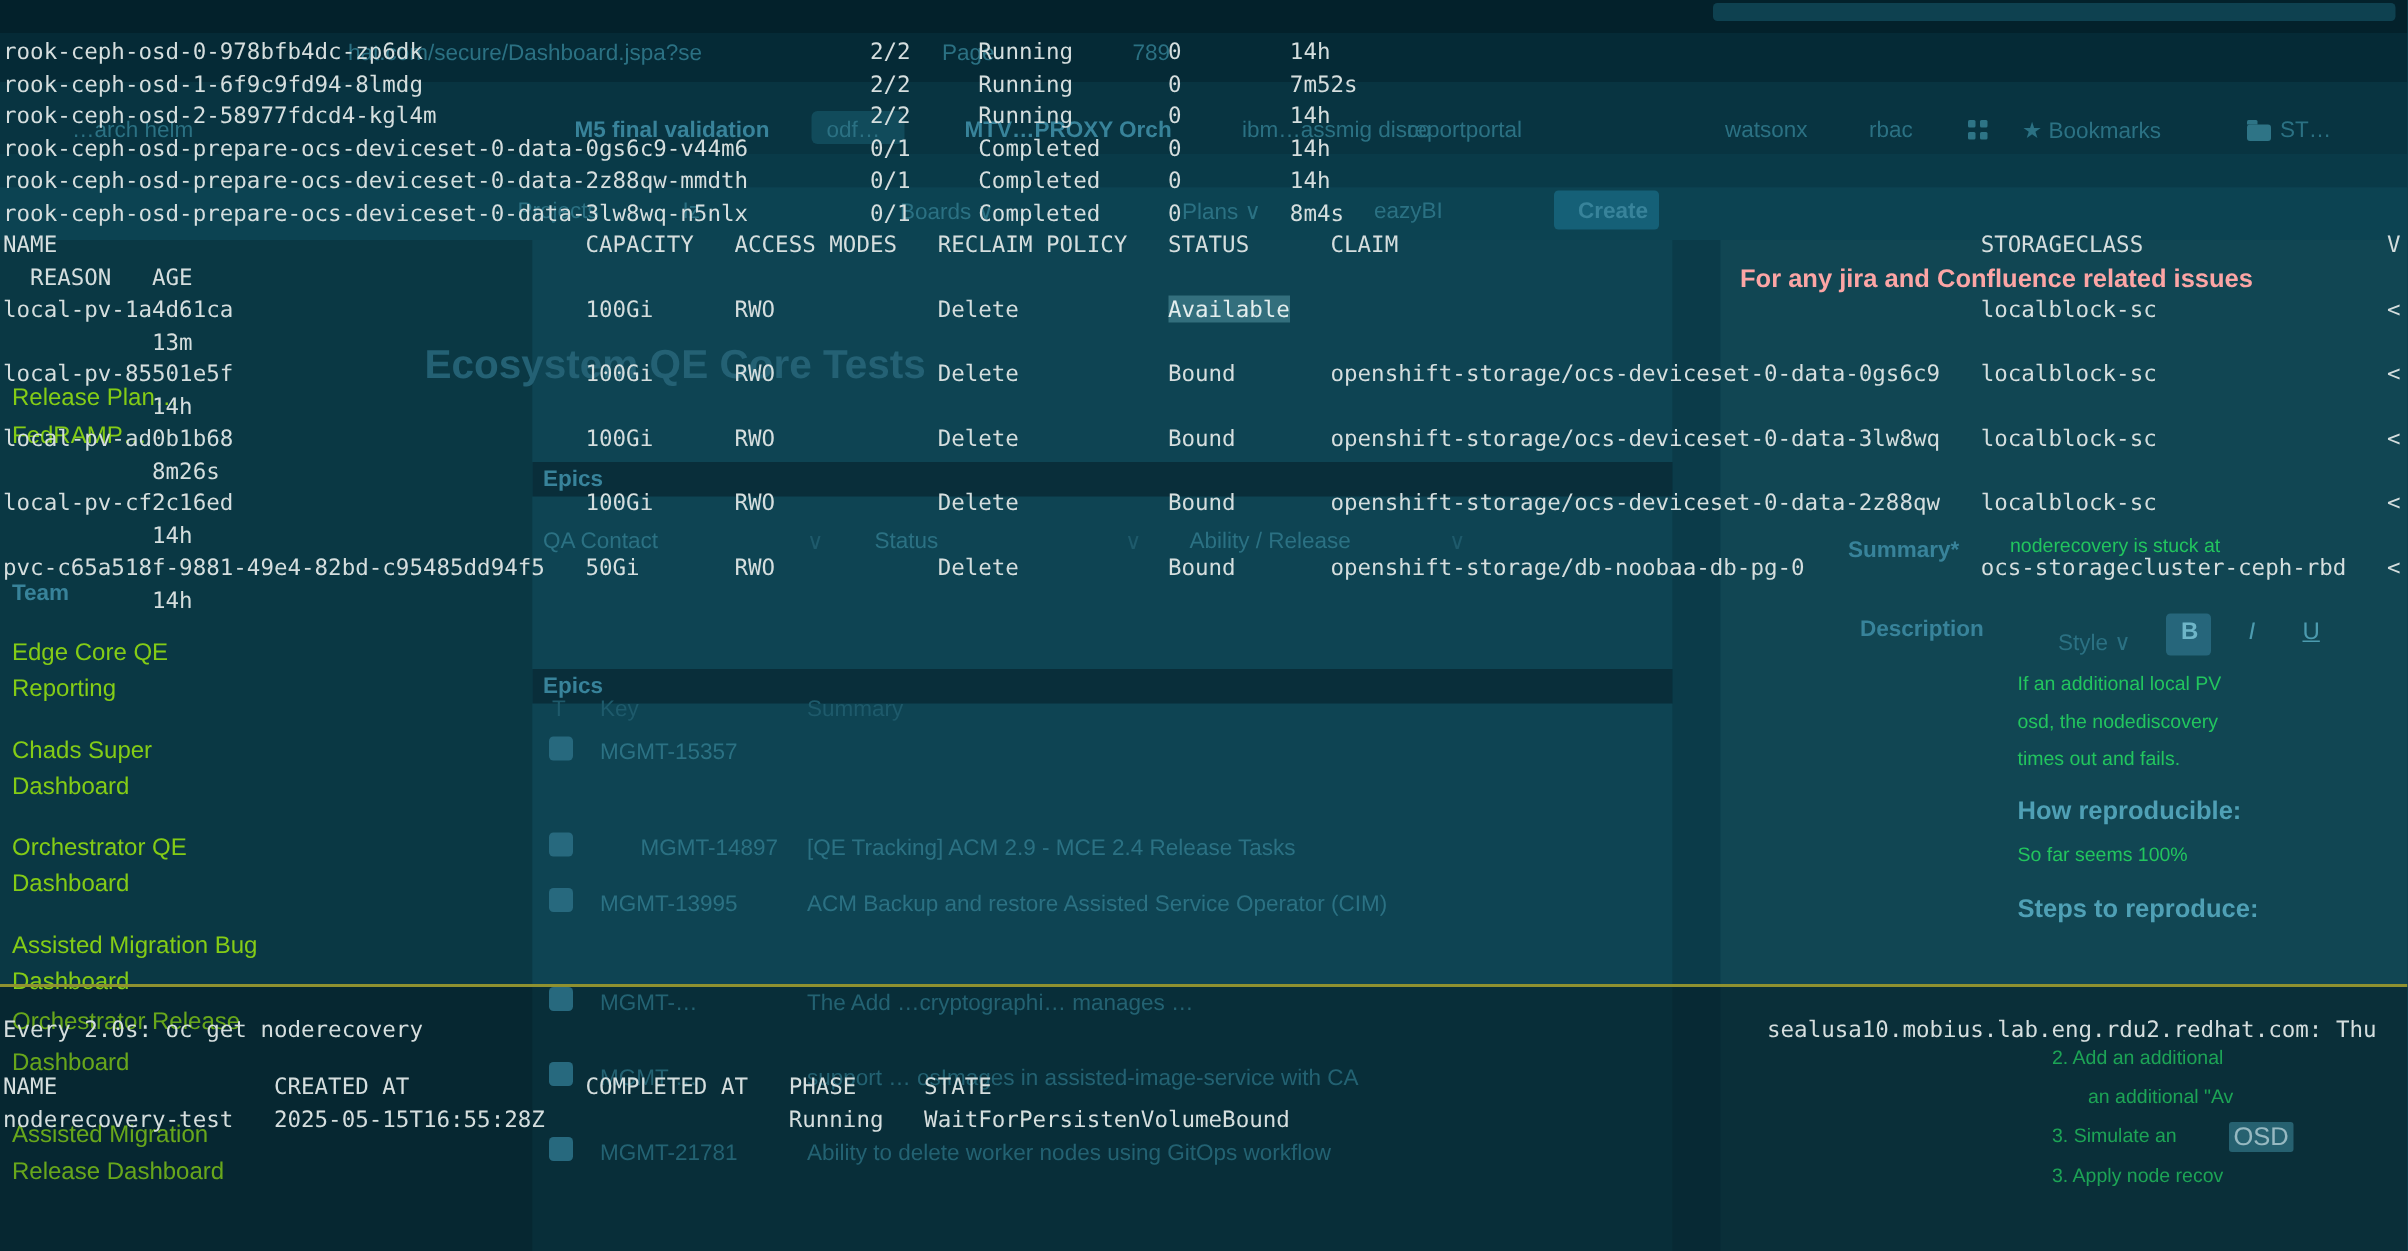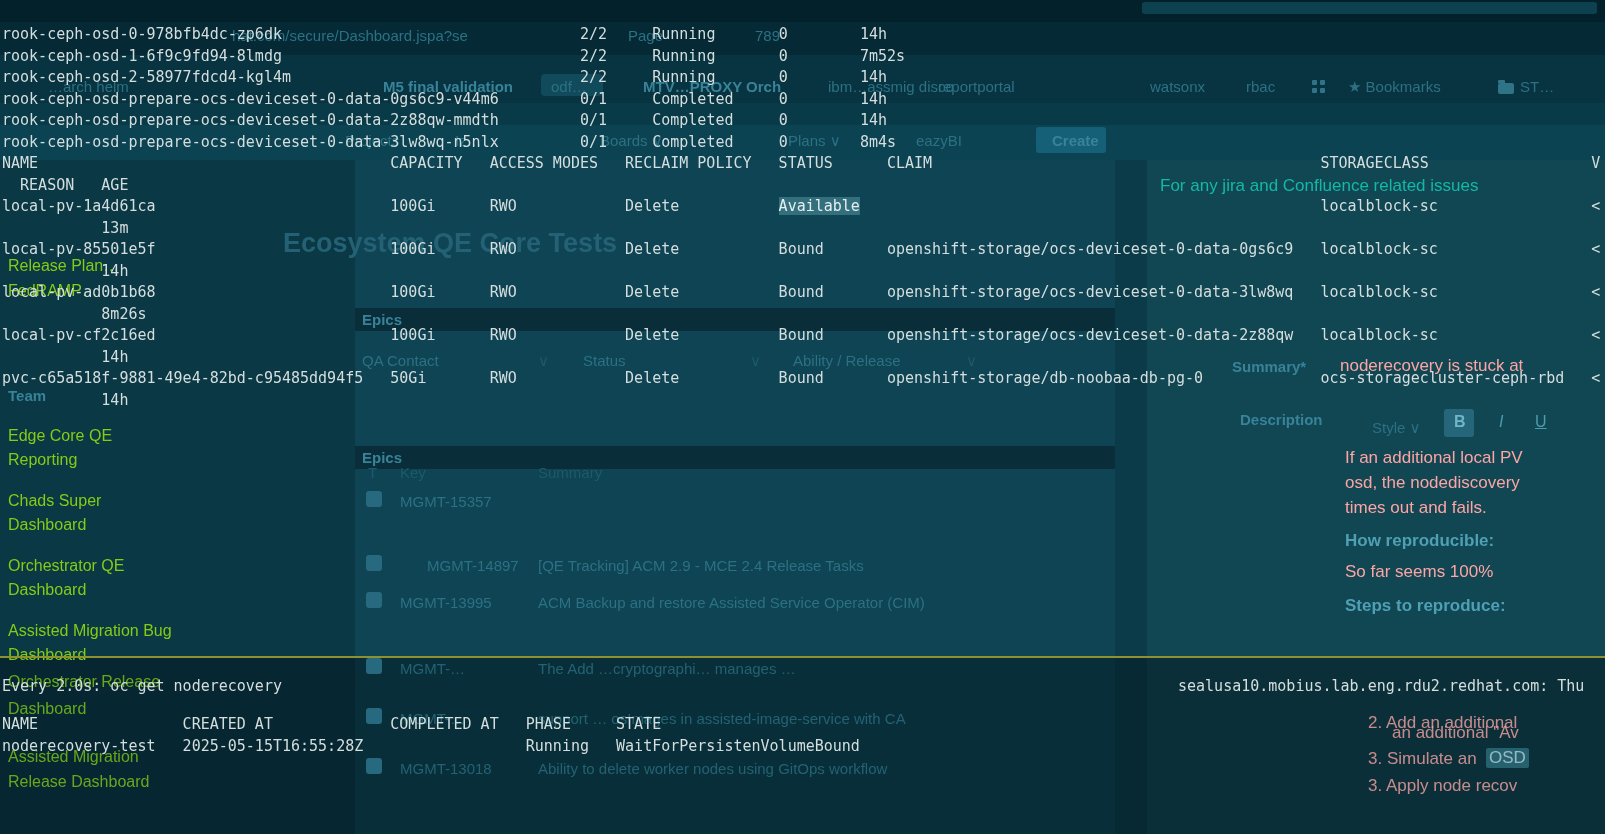--- a/index.html
+++ b/index.html
@@ -31,23 +31,23 @@
   #pane-divider{position:absolute;left:0;top:656px;width:1605px;height:2px;background:var(--divider);z-index:5}
 
   #shape-layer,#ghost-layer{position:absolute;left:0;top:0;width:1605px;height:694px}
   .shape{position:absolute}
   .icon-grid{background:#2E7486;box-shadow:8px 0 0 #2E7486,0 8px 0 #2E7486,8px 8px 0 #2E7486;border-radius:1px}
   .icon-folder{border-radius:2px}
   .icon-folder::before{content:"";position:absolute;left:0;top:-3px;width:7px;height:3px;background:inherit;border-radius:1px 1px 0 0}
 
   .ghost{position:absolute;white-space:pre;font-size:15px;color:var(--ghost)}
   .gb{font-weight:bold;color:#38839A}
-  .gbanner{font-weight:normal;font-size:17px;color:#14b8a6}
+  .gbanner{font-weight:bold;font-size:17px;color:#fca5a5}
   .gbb{font-weight:bold;font-size:17px;color:#4FA0B5}
-  .gbr{font-size:17px;color:#fca5a5}
+  .gbr{font-size:13px;color:#22c55e}
   .gdim{color:#1E5A6B}
   .gh{font-size:27px;font-weight:bold;color:#246174}
   .gside{font-size:16px;color:#84cc16}
   .gI{font-style:italic;color:#4C9BAF;font-size:16px}
   .gU{text-decoration:underline;color:#4C9BAF;font-size:16px}
   .gB{font-weight:bold;color:#6FB6C8;font-size:16px}
   .ghl{font-size:17px;background:#2E6F80;color:#BFE0E8;padding:0 3px;border-radius:2px}
   .dimmed{opacity:.78}
 
   .term{position:absolute;left:2px;font-family:"DejaVu Sans Mono",monospace;font-size:15px;
@@ -149,36 +149,36 @@
       <div class="ghost gdim" style="left: 538px; top: 464px;">Summary</div>
       <div class="ghost " style="left: 400px; top: 493px;">MGMT-15357</div>
       <div class="ghost " style="left: 400px; top: 557px; margin-left: 27px;">MGMT-14897</div>
       <div class="ghost " style="left: 538px; top: 557px;">[QE Tracking] ACM 2.9 - MCE 2.4 Release Tasks</div>
       <div class="ghost " style="left: 400px; top: 594px;">MGMT-13995</div>
       <div class="ghost " style="left: 538px; top: 594px;">ACM Backup and restore Assisted Service Operator (CIM)</div>
       <div class="ghost dimmed" style="left: 400px; top: 660px;">MGMT-…</div>
       <div class="ghost dimmed" style="left: 538px; top: 660px;">The Add …cryptographi… manages …</div>
       <div class="ghost dimmed" style="left: 400px; top: 710px;">MGMT-…</div>
       <div class="ghost dimmed" style="left: 538px; top: 710px;">support … osImages in assisted-image-service with CA</div>
-      <div class="ghost dimmed" style="left: 400px; top: 760px;">MGMT-13018</div>
+      <div class="ghost dimmed" style="left: 400px; top: 760px;">MGMT-21781</div>
       <div class="ghost dimmed" style="left: 538px; top: 760px;">Ability to delete worker nodes using GitOps workflow</div>
       <div class="ghost gb" style="left: 1232px; top: 358px;">Summary*</div>
       <div class="ghost gbr" style="left: 1340px; top: 356px;">noderecovery is stuck at</div>
       <div class="ghost gb" style="left: 1240px; top: 411px;">Description</div>
       <div class="ghost " style="left: 1372px; top: 419px;">Style ∨</div>
       <div class="ghost gB" style="left: 1454px; top: 413px;">B</div>
       <div class="ghost gI" style="left: 1499px; top: 413px;">I</div>
       <div class="ghost gU" style="left: 1535px; top: 413px;">U</div>
       <div class="ghost gbr" style="left: 1345px; top: 448px;">If an additional local PV</div>
       <div class="ghost gbr" style="left: 1345px; top: 473px;">osd, the nodediscovery</div>
       <div class="ghost gbr" style="left: 1345px; top: 498px;">times out and fails.</div>
       <div class="ghost gbb" style="left: 1345px; top: 531px;">How reproducible:</div>
       <div class="ghost gbr" style="left: 1345px; top: 562px;">So far seems 100%</div>
       <div class="ghost gbb" style="left: 1345px; top: 596px;">Steps to reproduce:</div>
-      <div class="ghost gbr dimmed" style="left: 1368px; top: 697px; margin-top: 16px;">2. Add an additional</div>
+      <div class="ghost gbr dimmed" style="left: 1368px; top: 697px;">2. Add an additional</div>
       <div class="ghost gbr dimmed" style="left: 1392px; top: 723px;">an additional "Av</div>
       <div class="ghost gbr dimmed" style="left: 1368px; top: 749px;">3. Simulate an</div>
       <div class="ghost ghl dimmed" style="left: 1486px; top: 748px;">OSD</div>
       <div class="ghost gbr dimmed" style="left: 1368px; top: 776px;">3. Apply node recov</div>
     </div>
 
   <div id="pane-divider"></div>
 
   <div class="term" id="upper-term"><div class="tline podrow"><span class="c c0"><span>rook-ceph-osd-0-978bfb4dc-zp6dk</span></span><span class="c c1"><span>2/2</span></span><span class="c c2"><span>Running</span></span><span class="c c3"><span>0</span></span><span class="c c4"><span>14h</span></span></div><div class="tline podrow"><span class="c c0"><span>rook-ceph-osd-1-6f9c9fd94-8lmdg</span></span><span class="c c1"><span>2/2</span></span><span class="c c2"><span>Running</span></span><span class="c c3"><span>0</span></span><span class="c c4"><span>7m52s</span></span></div><div class="tline podrow"><span class="c c0"><span>rook-ceph-osd-2-58977fdcd4-kgl4m</span></span><span class="c c1"><span>2/2</span></span><span class="c c2"><span>Running</span></span><span class="c c3"><span>0</span></span><span class="c c4"><span>14h</span></span></div><div class="tline podrow"><span class="c c0"><span>rook-ceph-osd-prepare-ocs-deviceset-0-data-0gs6c9-v44m6</span></span><span class="c c1"><span>0/1</span></span><span class="c c2"><span>Completed</span></span><span class="c c3"><span>0</span></span><span class="c c4"><span>14h</span></span></div><div class="tline podrow"><span class="c c0"><span>rook-ceph-osd-prepare-ocs-deviceset-0-data-2z88qw-mmdth</span></span><span class="c c1"><span>0/1</span></span><span class="c c2"><span>Completed</span></span><span class="c c3"><span>0</span></span><span class="c c4"><span>14h</span></span></div><div class="tline podrow"><span class="c c0"><span>rook-ceph-osd-prepare-ocs-deviceset-0-data-3lw8wq-n5nlx</span></span><span class="c c1"><span>0/1</span></span><span class="c c2"><span>Completed</span></span><span class="c c3"><span>0</span></span><span class="c c4"><span>8m4s</span></span></div><div class="tline pvrow"><span class="c c0"><span>NAME</span></span><span class="c c1"><span>CAPACITY</span></span><span class="c c2"><span>ACCESS MODES</span></span><span class="c c3"><span>RECLAIM POLICY</span></span><span class="c c4"><span>STATUS</span></span><span class="c c5"><span>CLAIM</span></span><span class="c c6"><span>STORAGECLASS</span></span><span class="c c7"><span>V</span></span></div><div class="tline plain">  REASON   AGE</div><div class="tline pvrow"><span class="c c0"><span>local-pv-1a4d61ca</span></span><span class="c c1"><span>100Gi</span></span><span class="c c2"><span>RWO</span></span><span class="c c3"><span>Delete</span></span><span class="c c4"><span class="thl">Available</span></span><span class="c c5"><span></span></span><span class="c c6"><span>localblock-sc</span></span><span class="c c7"><span>&lt;</span></span></div><div class="tline plain pvage">13m</div><div class="tline pvrow"><span class="c c0"><span>local-pv-85501e5f</span></span><span class="c c1"><span>100Gi</span></span><span class="c c2"><span>RWO</span></span><span class="c c3"><span>Delete</span></span><span class="c c4"><span>Bound</span></span><span class="c c5"><span>openshift-storage/ocs-deviceset-0-data-0gs6c9</span></span><span class="c c6"><span>localblock-sc</span></span><span class="c c7"><span>&lt;</span></span></div><div class="tline plain pvage">14h</div><div class="tline pvrow"><span class="c c0"><span>local-pv-ad0b1b68</span></span><span class="c c1"><span>100Gi</span></span><span class="c c2"><span>RWO</span></span><span class="c c3"><span>Delete</span></span><span class="c c4"><span>Bound</span></span><span class="c c5"><span>openshift-storage/ocs-deviceset-0-data-3lw8wq</span></span><span class="c c6"><span>localblock-sc</span></span><span class="c c7"><span>&lt;</span></span></div><div class="tline plain pvage">8m26s</div><div class="tline pvrow"><span class="c c0"><span>local-pv-cf2c16ed</span></span><span class="c c1"><span>100Gi</span></span><span class="c c2"><span>RWO</span></span><span class="c c3"><span>Delete</span></span><span class="c c4"><span>Bound</span></span><span class="c c5"><span>openshift-storage/ocs-deviceset-0-data-2z88qw</span></span><span class="c c6"><span>localblock-sc</span></span><span class="c c7"><span>&lt;</span></span></div><div class="tline plain pvage">14h</div><div class="tline pvrow"><span class="c c0"><span>pvc-c65a518f-9881-49e4-82bd-c95485dd94f5</span></span><span class="c c1"><span>50Gi</span></span><span class="c c2"><span>RWO</span></span><span class="c c3"><span>Delete</span></span><span class="c c4"><span>Bound</span></span><span class="c c5"><span>openshift-storage/db-noobaa-db-pg-0</span></span><span class="c c6"><span>ocs-storagecluster-ceph-rbd</span></span><span class="c c7"><span>&lt;</span></span></div><div class="tline plain pvage">14h</div></div>
   <div class="term" id="watch-cmd">Every 2.0s: oc get noderecovery</div>

